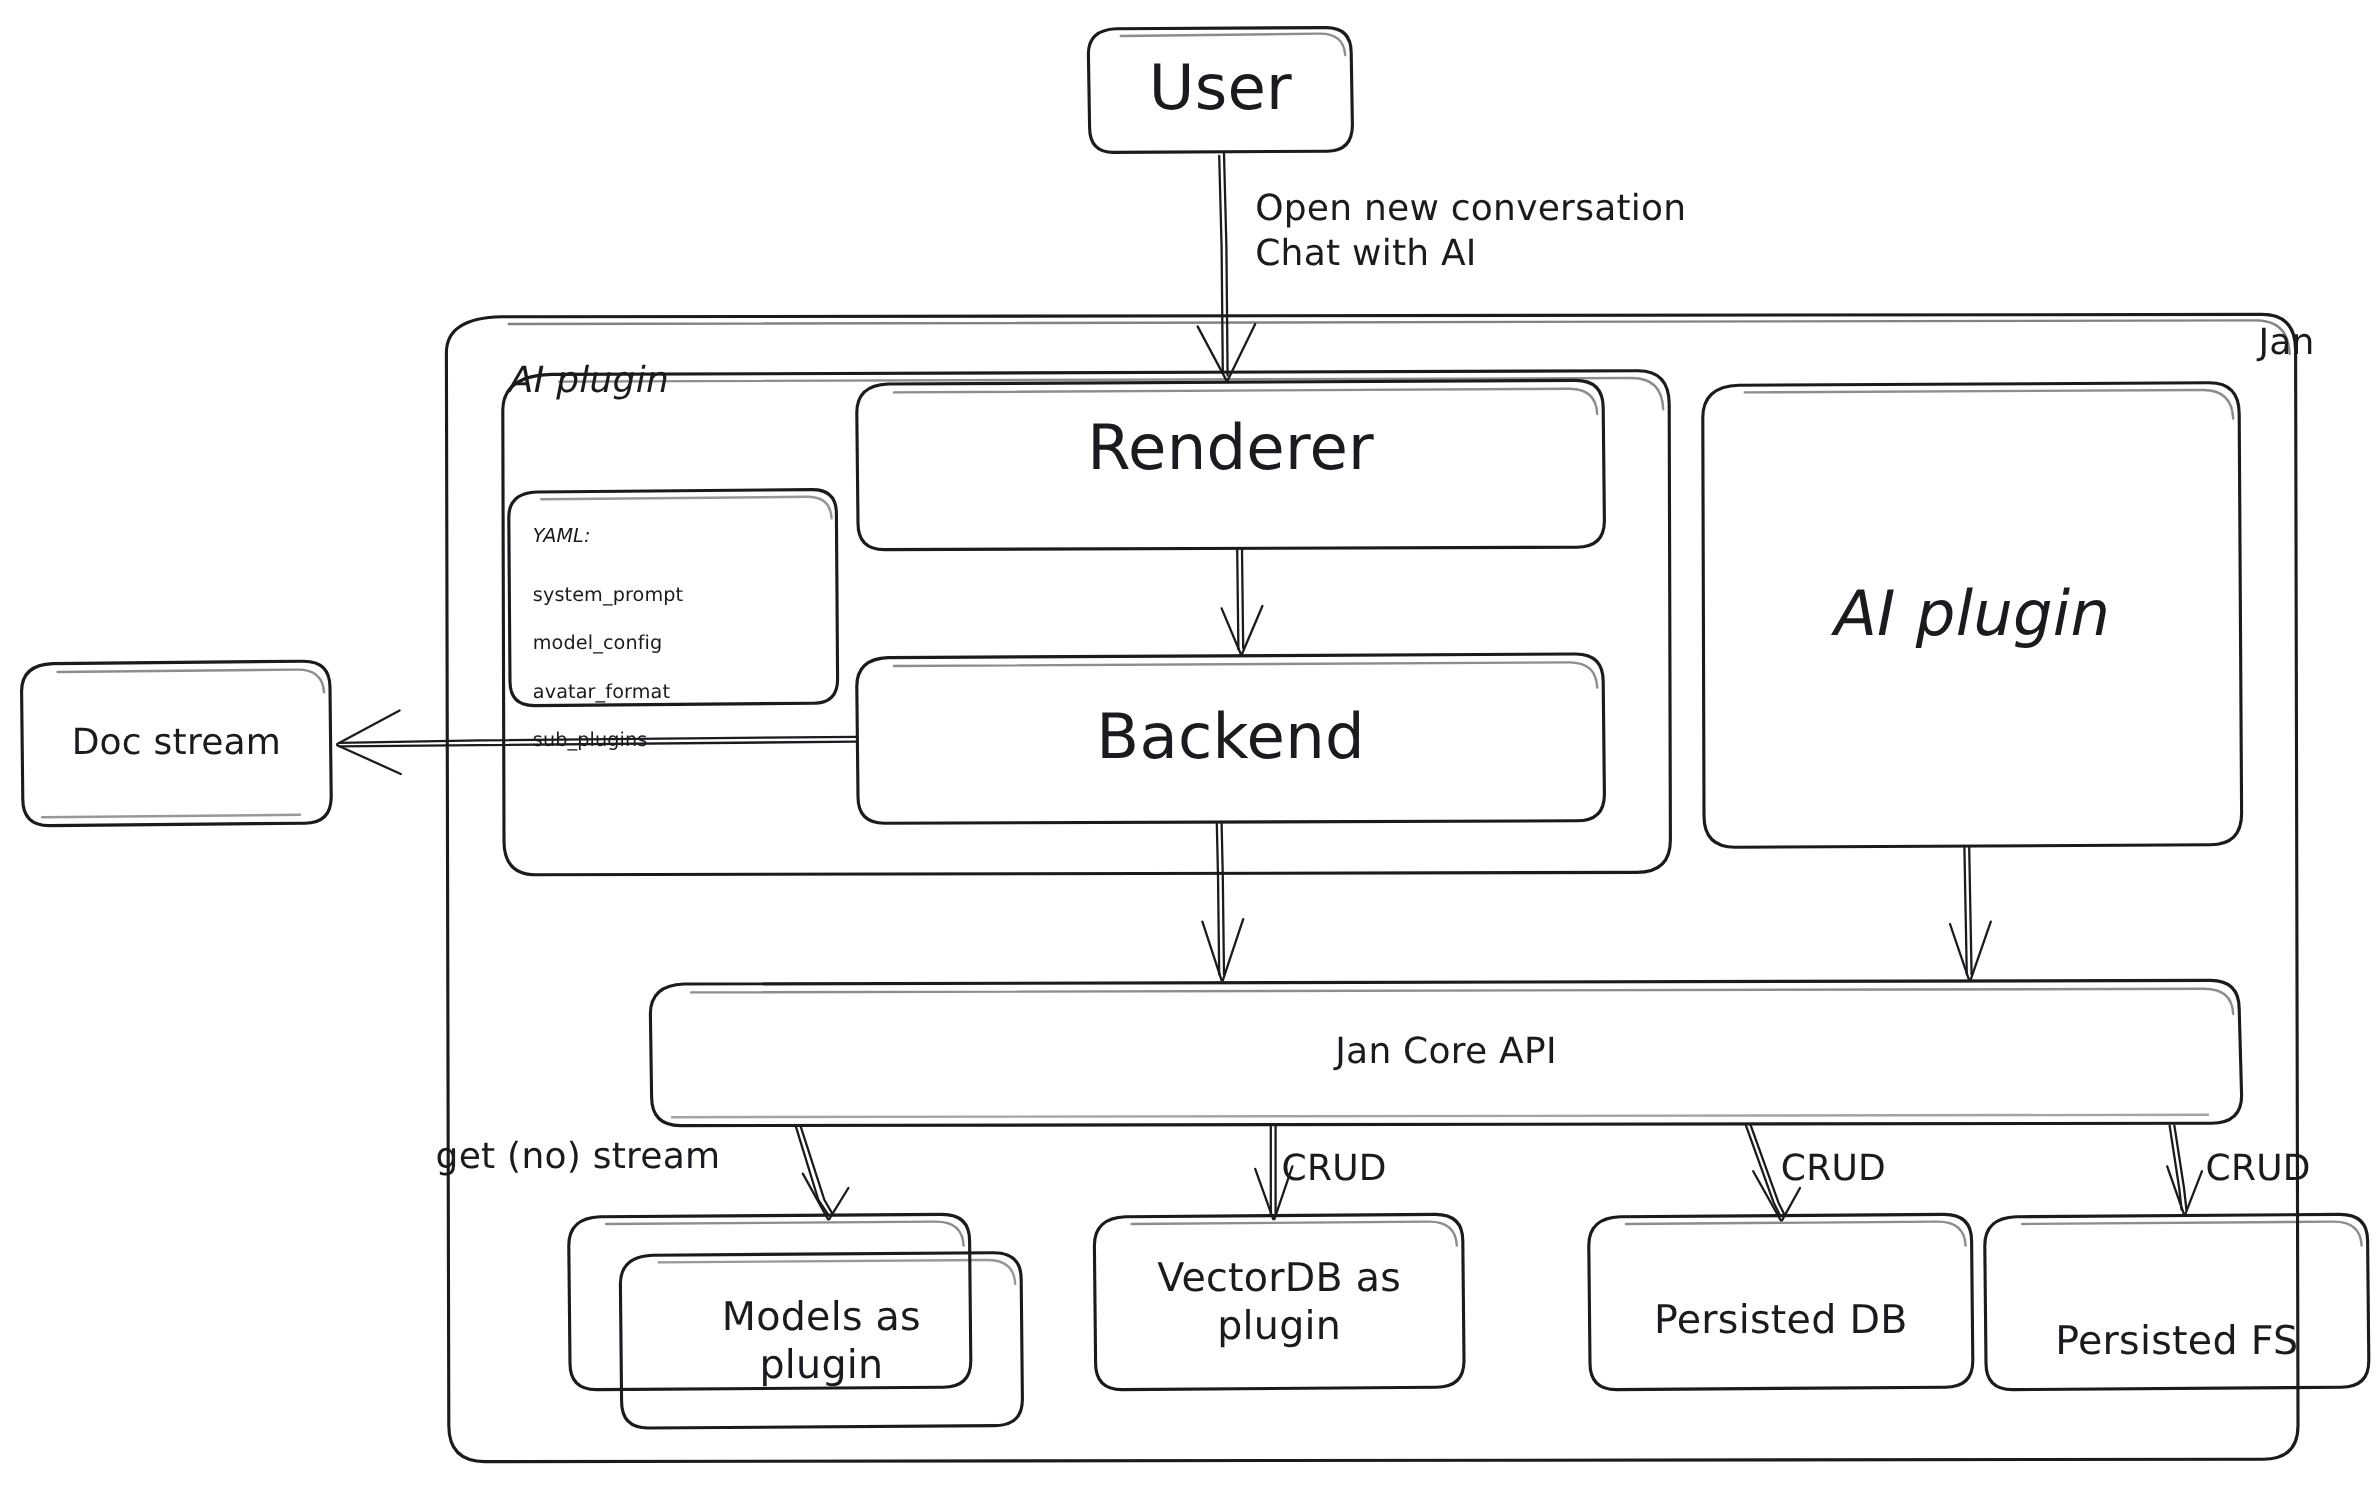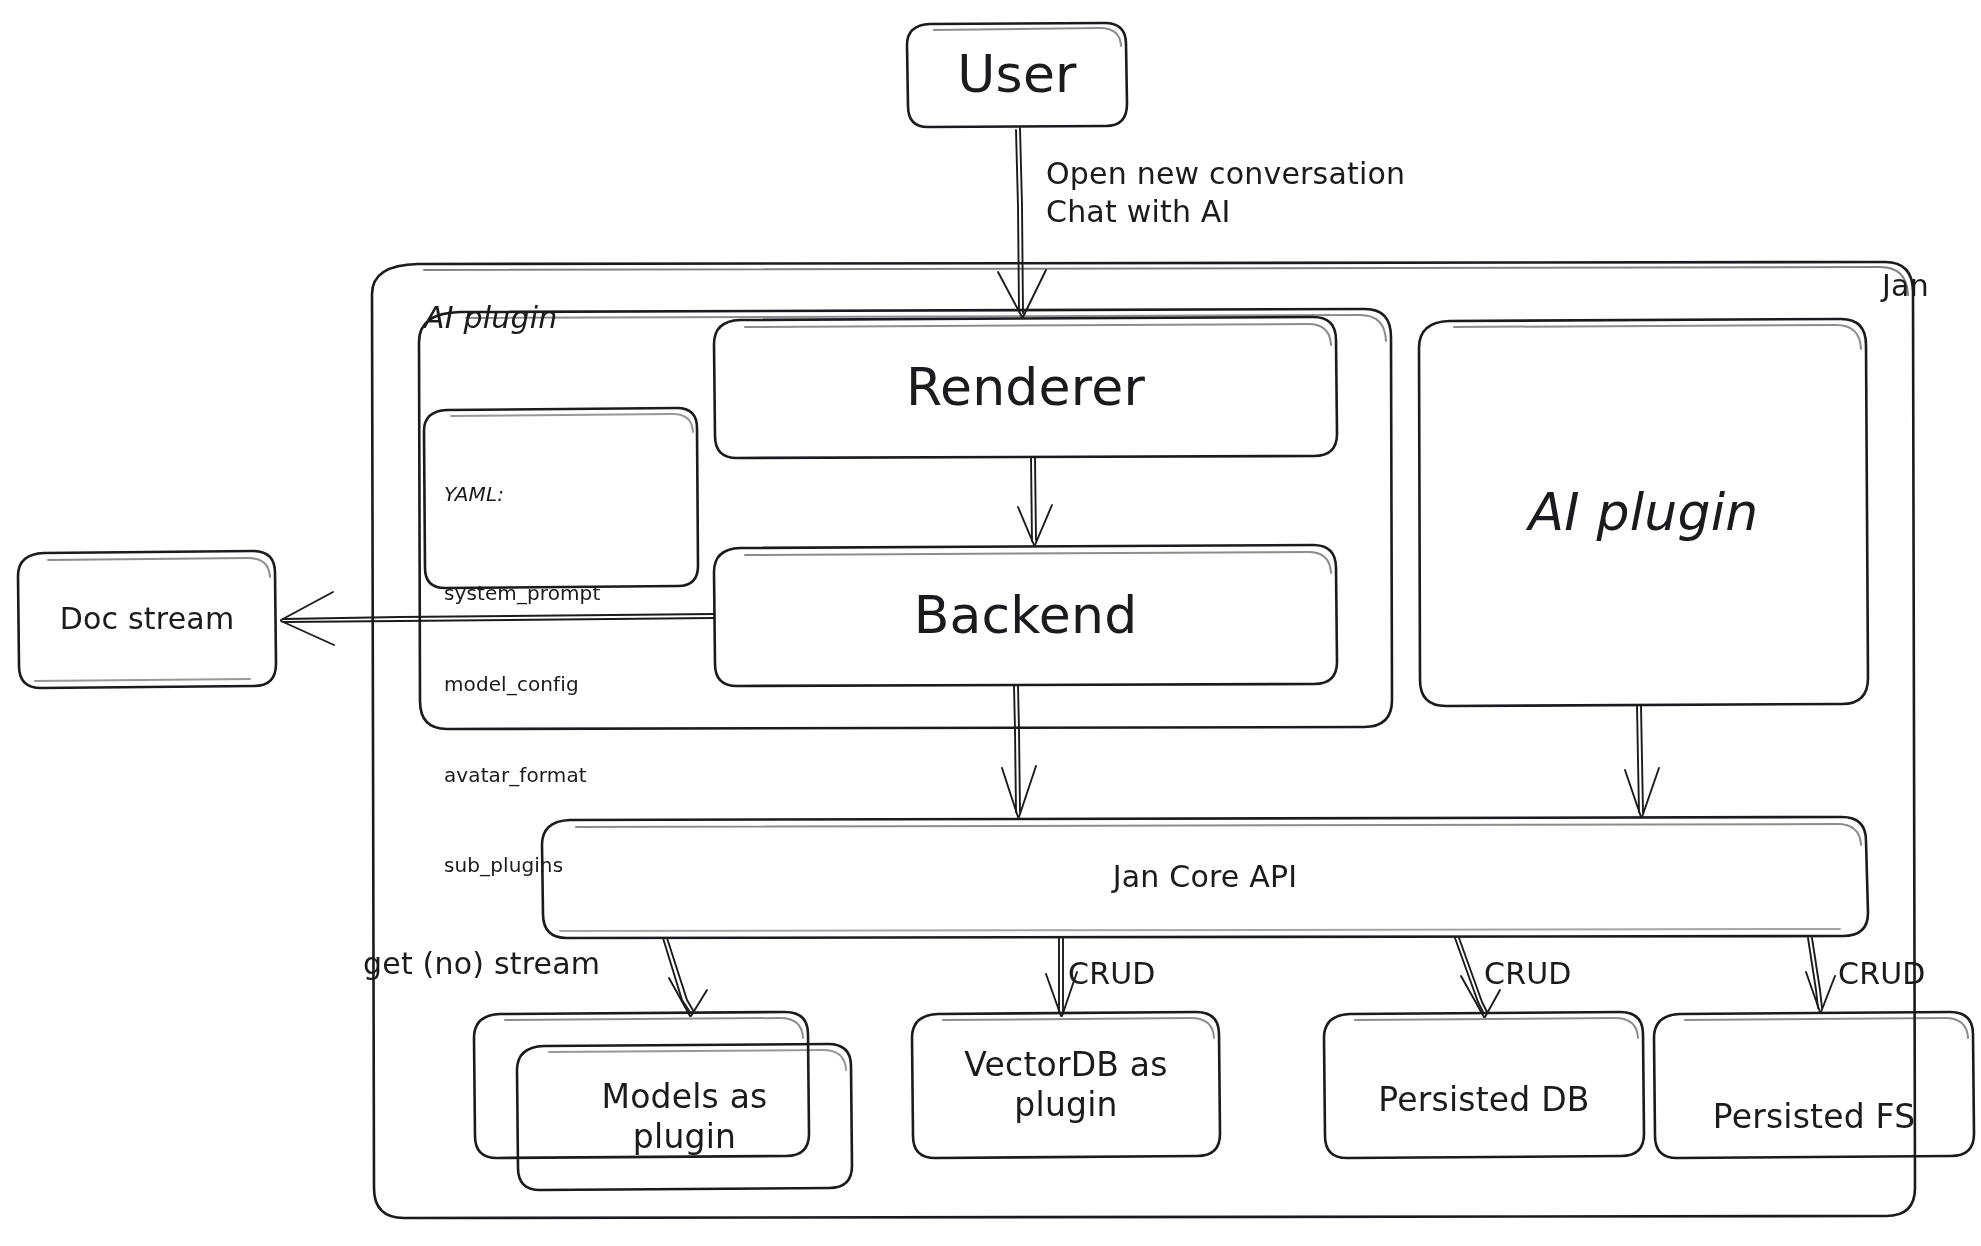--- a/index.html
+++ b/index.html
@@ -57,21 +57,21 @@
   .yaml-box {
     position: absolute;
     box-sizing: border-box;
     color: #1b1b1f;
     white-space: pre-line;
     letter-spacing: 0.1px;
   }
   .t-xl { font-size: 52px; }
   .t-lg { font-size: 30px; }
   .t-md { font-size: 33px; }
-  .t-xs { font-size: 20px; margin-top: 45px; }
+  .t-xs { font-size: 16px; }
   .italicish { font-style: italic; }
 </style>
 </head>
 <body>
 
 <div id="canvas">
 
   <svg id="sketch-layer" viewBox="0 0 1981 1246">
     <defs>
       <style>
@@ -215,21 +215,21 @@
   </svg>
 
   <div class="group-label t-lg" style="left:1882px; top:268px;">Jan</div>
 
   <div class="group-label t-lg italicish" style="left:424px; top:300px;">AI plugin</div>
 
   <div class="node t-xl" style="left:907px; top:23px; width:220px; height:104px;">
     <span class="node-label">User</span>
   </div>
 
-  <div class="node t-xl" style="left:714px; top:317px; width:623px; height:141px;">
+  <div class="node t-xl" style="left:714px; top:304px; width:623px; height:141px;">
     <span class="node-label">Renderer</span>
   </div>
 
   <div class="node t-xl" style="left:714px; top:545px; width:623px; height:141px;">
     <span class="node-label">Backend</span>
   </div>
 
   <div class="node t-xl italicish" style="left:1419px; top:319px; width:449px; height:387px;">
     <span class="node-label">AI plugin</span>
   </div>

